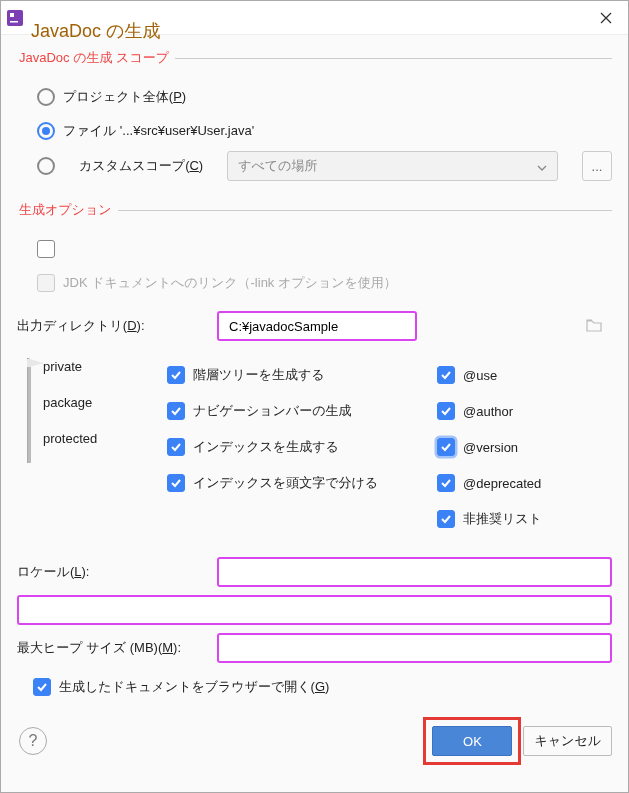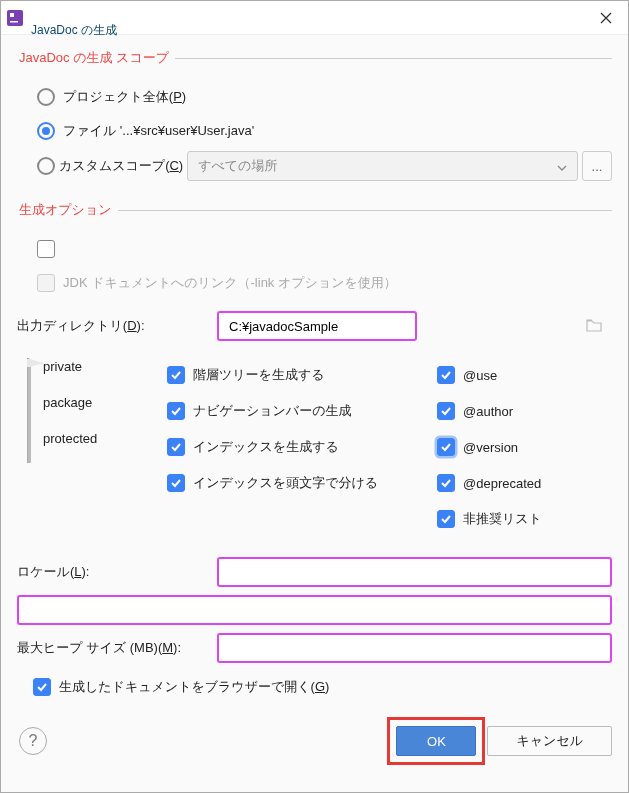--- a/index.html
+++ b/index.html
@@ -1,38 +1,38 @@
 <!DOCTYPE html>
 <html><head>
 <meta charset="utf-8">
 <style>
   * { box-sizing: border-box; font-family: 'Yu Gothic UI', 'Meiryo', 'Segoe UI', sans-serif; }
   body { margin: 0; padding: 0; background: #fff; }
   .window { width: 629px; height: 793px; border: 1px solid #aaa; background: #fafafa; display: flex; flex-direction: column; }
 
   .titlebar { height: 34px; display: flex; align-items: center; padding: 0 8px 0 6px; background: #fff; border-bottom: 1px solid #eee; }
   .titlebar .app-icon { width: 16px; height: 16px; margin-right: 8px; }
-  .titlebar .title-text { font-size: 12px; flex: 1; color: #0c4a6e; margin-top: 26px; }
+  .titlebar .title-text { font-size: 18px; flex: 1; color: #a16207; margin-top: 26px; }
   .titlebar .close-btn { width: 28px; height: 28px; display:flex; align-items:center; justify-content:center; cursor:pointer; }
   .titlebar .close-btn svg { width:12px; height:12px; }
 
   .content { flex:1; overflow:auto; padding: 14px 16px 0 16px; font-size:13px; color:#222; }
 
   fieldset { border:none; border-top:1px solid #ccc; margin:0 0 10px 0; padding: 10px 0 0 0; }
   fieldset legend { padding-right:6px; font-size:13px; color:#ef4444; }
 
   .radio-row, .check-row { display:flex; align-items:center; margin: 6px 0 6px 20px; gap:8px; min-height:28px; }
   .radio-row label, .check-row label { cursor:pointer; }
 
   .radio-outer { width:18px; height:18px; border-radius:50%; border:2px solid #888; display:flex; align-items:center; justify-content:center; cursor:pointer; flex-shrink:0; }
   .radio-outer.selected { border-color:#3b82f6; }
   .radio-inner { width:8px; height:8px; border-radius:50%; background:#3b82f6; display:none; }
   .radio-outer.selected .radio-inner { display:block; }
 
-  .custom-scope-row { display:flex; align-items:center; gap:4px; margin:6px 0 10px 20px; }
+  .custom-scope-row { display:flex; align-items:center; gap:24px; margin:6px 0 10px 20px; }
   .dropdown { flex:1; height:30px; border:1px solid #ccc; border-radius:3px; background:#f2f2f2; display:flex; align-items:center; padding:0 10px; color:#888; cursor:default; }
   .dropdown .dd-text { flex:1; }
   .more-btn { width:30px; height:30px; border:1px solid #ccc; border-radius:3px; background:#fafafa; display:flex; align-items:center; justify-content:center; cursor:pointer; color:#666; }
 
   .chk { width:18px; height:18px; border-radius:3px; border:1.5px solid #888; display:flex; align-items:center; justify-content:center; cursor:pointer; flex-shrink:0; background:#fff; }
   .chk.checked { background:#3b82f6; border-color:#3b82f6; }
   .chk.highlight { box-shadow: 0 0 0 2.5px rgba(59,130,246,0.45); }
   .chk.checked svg { display:block; }
   .chk svg { display:none; width:12px; height:12px; }
   .chk.disabled { border-color:#ccc; background:#f3f3f3; cursor:default; }
@@ -56,21 +56,21 @@
   .opts-col { flex:1; }
   .opts-col .check-row { margin-left:0; height:36px; margin-top:0; margin-bottom:0; }
   .opts-row { display:flex; }
   .opts-left { width:270px; }
   .opts-right { flex:1; }
 
   .bottom-row { display:flex; align-items:center; margin-top:6px; }
   .help-btn { width:28px; height:28px; border:1.5px solid #aaa; border-radius:50%; display:flex; align-items:center; justify-content:center; color:#777; font-size:16px; cursor:pointer; margin-left:2px; }
   .btn-group-wrap { margin-left:auto; display:flex; align-items:center; gap:8px; border:3px solid transparent; padding:6px 6px 6px 6px; }
   .highlight-box { border:3px solid #e53935; }
-  .btn { height:30px; padding:0 28px; border-radius:2px; font-size:13px; cursor:pointer; display:flex; align-items:center; justify-content:center; }
+  .btn { height:30px; padding:0 10px; border-radius:2px; font-size:13px; cursor:pointer; display:flex; align-items:center; justify-content:center; }
   .btn-primary { background:#4a86d8; color:#fff; border:1px solid #3b72c2; min-width:80px; }
   .btn-default { background:#fafafa; border:1px solid #bbb; }
 
   u { text-decoration: underline; }
 </style>
 </head>
 <body>
 
 <div class="window">
   <div class="titlebar">

